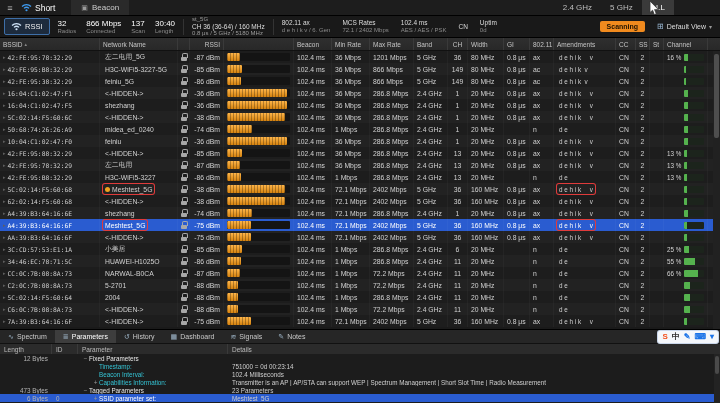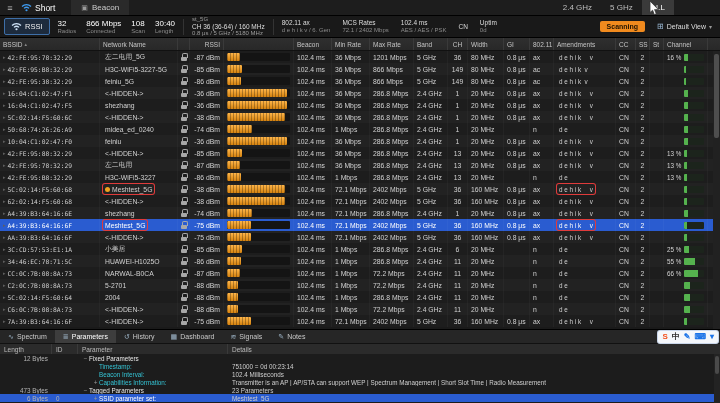--- a/index.html
+++ b/index.html
@@ -135,21 +135,21 @@
     <div class="tb-stats">
         <div class="tb-stat">
           <div class="tb-stat-v">32</div>
           <div class="tb-stat-l">Radios</div>
         </div>
         <div class="tb-stat">
           <div class="tb-stat-v">866 Mbps</div>
           <div class="tb-stat-l">Connected</div>
         </div>
         <div class="tb-stat">
-          <div class="tb-stat-v">108</div>
+          <div class="tb-stat-v">137</div>
           <div class="tb-stat-l">Scan</div>
         </div>
         <div class="tb-stat">
           <div class="tb-stat-v">30:40</div>
           <div class="tb-stat-l">Length</div>
         </div>
       </div>
     <div class="vsep"></div>
     <div class="tb-conn">
       <div class="l1">st_5G</div>

